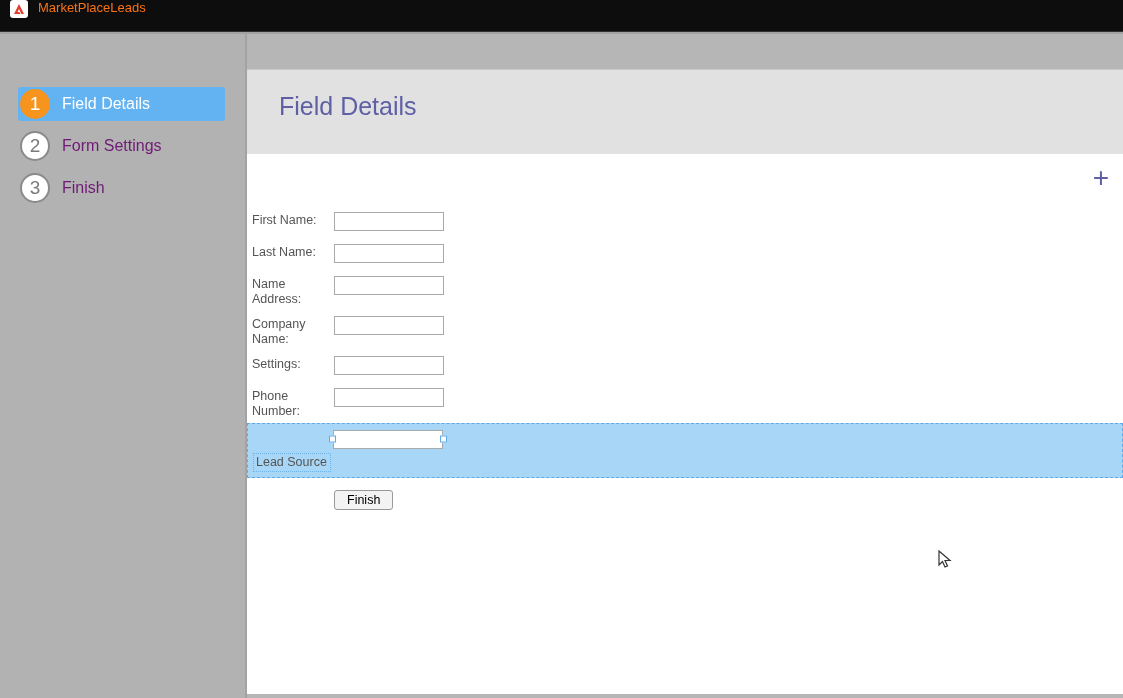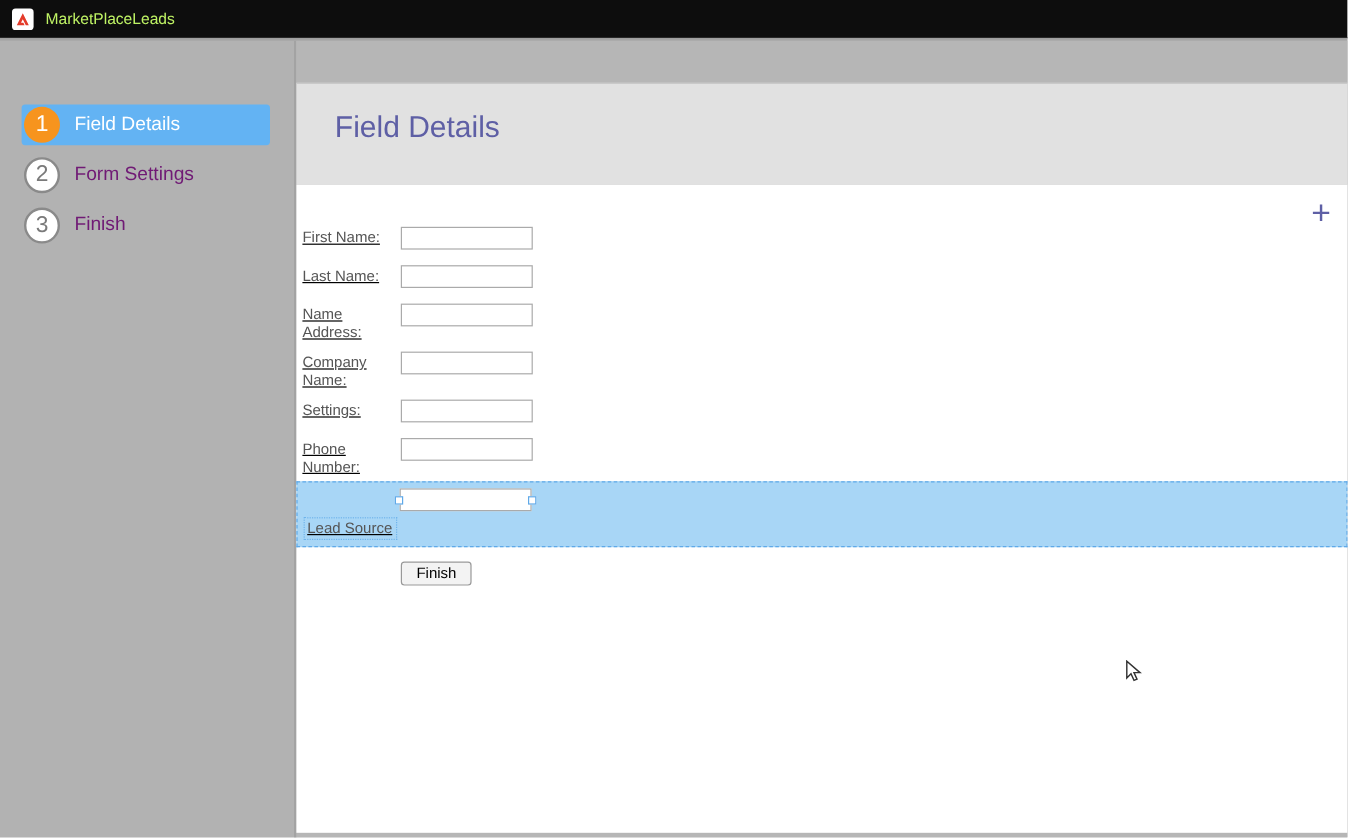--- a/index.html
+++ b/index.html
@@ -8,23 +8,23 @@
       background: #fff;
       width: 1123px;
       height: 698px;
       overflow: hidden;
       position: relative;
     }
     .topbar {
       height: 32px;
       background: #0d0d0d;
       display: flex;
-      align-items: center;
+      align-items: flex-start;
       padding: 0 10px;
-      color: #bef264;
+      color: #f97316;
       font-size: 13px;
       border-bottom: 1px solid #303030;
     }
     .appicon {
       width: 18px; height: 18px;
       background: #ffffff;
       border-radius: 3px;
       margin-right: 10px;
       display: flex;
       align-items: center;
@@ -109,22 +109,21 @@
       position: absolute;
       top: 10px;
       right: 14px;
       font-size: 28px;
       color: #5e5fa5;
       cursor: pointer;
       line-height: 1;
       user-select: none;
     }
     .fields {
-      padding-top: 31px;
-      text-decoration: underline;
+      padding-top: 53px;
     }
     .row {
       display: flex;
       align-items: flex-start;
       padding: 4px 5px 4px 5px;
       min-height: 32px;
     }
     .row.selected {
       background: #a8d6f6;
       border: 1px dashed #5fa9e8;

